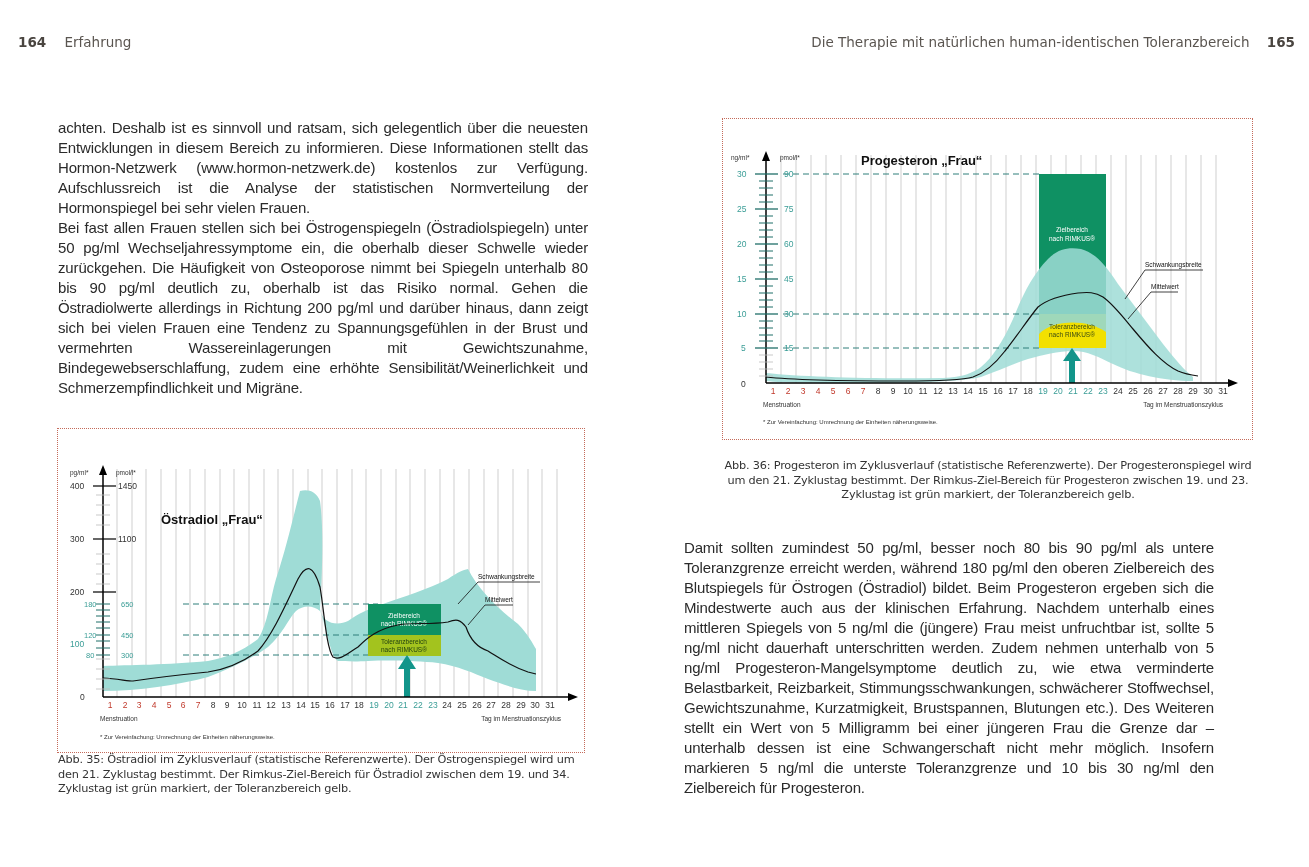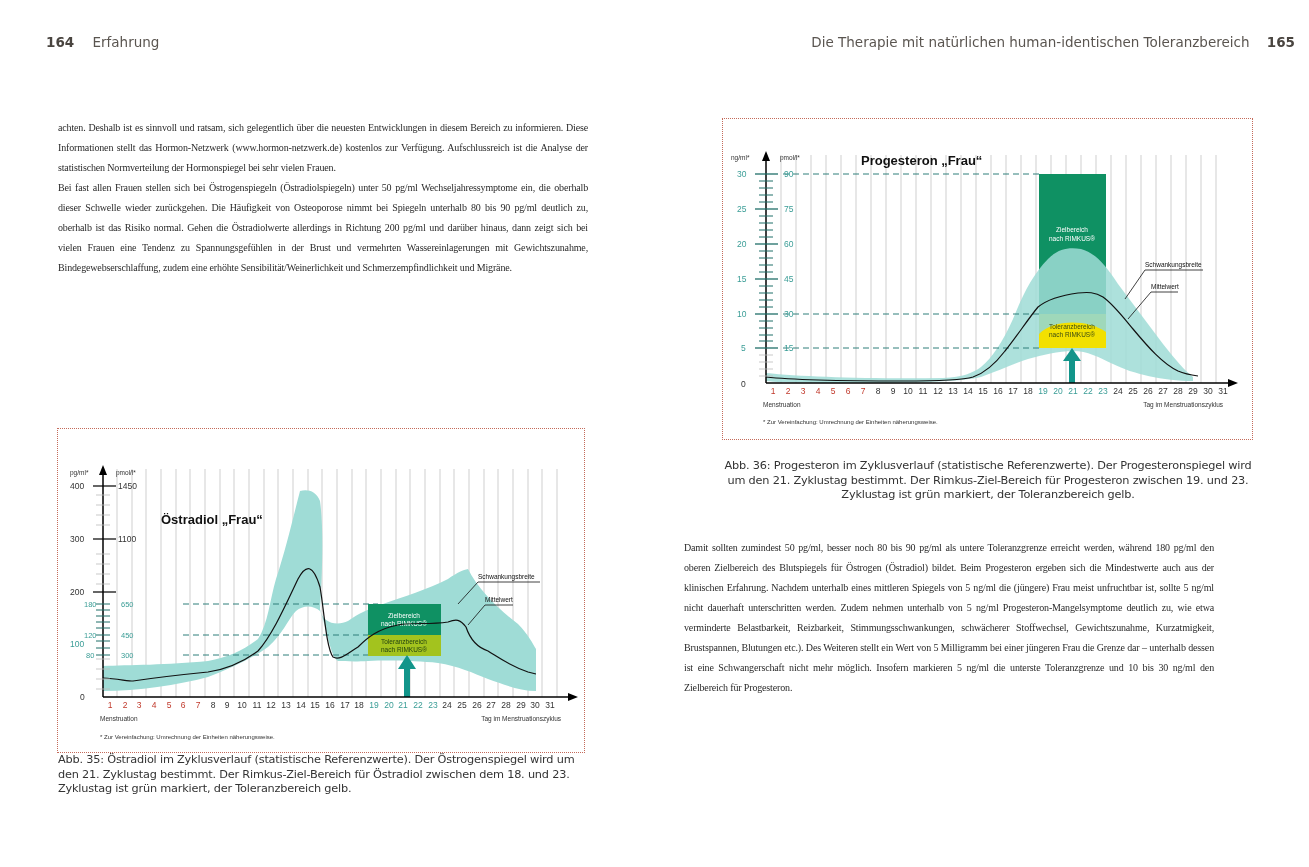--- a/index.html
+++ b/index.html
@@ -1,24 +1,24 @@
 <!DOCTYPE html>
 <html><head>
 <meta charset="utf-8">
 <style>
   * { box-sizing: border-box; margin: 0; padding: 0; }
   html, body { width: 1309px; height: 867px; background: #ffffff; overflow: hidden; }
   body { position: relative; font-family: "DejaVu Sans", sans-serif; color: #2b2b2b; }
   .header { position: absolute; top: 34px; font-size: 13.5px; color: #5a5550; font-family: "DejaVu Sans", sans-serif; }
-  .header .num { font-weight: bold; color: #4a4540; margin-left: 28px; }
+  .header .num { font-weight: bold; color: #4a4540; }
   .header-left { left: 18px; }
   .header-left .num { margin-right: 14px; }
   .header-right { right: 14px; }
   .header-right .num { margin-left: 13px; }
-  .para { position: absolute; font-size: 10px; line-height: 20px; text-align: justify; color: #2a2a2a; font-family: Liberation Serif, serif; letter-spacing: -0.15px; }
+  .para { position: absolute; font-size: 15px; line-height: 20px; text-align: justify; color: #2a2a2a; font-family: Liberation Sans, sans-serif; letter-spacing: -0.15px; }
   .para p { margin: 0; text-align: justify; text-align-last: left; }
   .left-text { left: 58px; top: 118px; width: 530px; }
   .right-text { left: 684px; top: 538px; width: 530px; }
   .caption { position: absolute; font-size: 11.3px; line-height: 14.5px; color: #333; font-family: "DejaVu Sans", sans-serif; letter-spacing: -0.2px; }
   .cap-left { left: 58px; top: 753px; width: 530px; }
   .cap-right { left: 723px; top: 459px; width: 530px; text-align: center; }
   .chart-box { position: absolute; border: 1.5px dotted #c46a5a; background: #fff; }
   .box-left { left: 57px; top: 428px; width: 528px; height: 325px; }
   .box-right { left: 722px; top: 118px; width: 531px; height: 322px; }
   .chart-box svg { position: absolute; left: 0; top: 0; }
@@ -194,21 +194,21 @@
 
     <text x="420" y="150" font-size="6.5" fill="#111">Schwankungsbreite</text>
     <line x1="420" y1="153" x2="482" y2="153" stroke="#111" stroke-width="0.8"></line>
     <line x1="420" y1="153" x2="400" y2="175" stroke="#111" stroke-width="0.8"></line>
     <text x="427" y="173" font-size="6.5" fill="#111">Mittelwert</text>
     <line x1="427" y1="176" x2="455" y2="176" stroke="#111" stroke-width="0.8"></line>
     <line x1="427" y1="176" x2="410" y2="196" stroke="#111" stroke-width="0.8"></line>
   </svg>
 </div>
 
-<div class="caption cap-left">Abb. 35: Östradiol im Zyklusverlauf (statistische Referenzwerte). Der Östrogenspiegel wird um den 21. Zyklustag bestimmt. Der Rimkus-Ziel-Bereich für Östradiol zwischen dem 18. und 23. Zyklustag ist grün markiert, der Toleranzbereich gelb.</div>
+<div class="caption cap-left">Abb. 35: Östradiol im Zyklusverlauf (statistische Referenzwerte). Der Östrogenspiegel wird um den 21. Zyklustag bestimmt. Der Rimkus-Ziel-Bereich für Östradiol zwischen dem 19. und 34. Zyklustag ist grün markiert, der Toleranzbereich gelb.</div>
 
 <div class="chart-box box-right">
   <svg width="531" height="322" viewBox="0 0 531 322">
     <g stroke="#cfcfcf" stroke-width="1">
       <line x1="58" y1="36" x2="58" y2="264"></line>
         <line x1="73" y1="36" x2="73" y2="264"></line>
         <line x1="88" y1="36" x2="88" y2="264"></line>
         <line x1="103" y1="36" x2="103" y2="264"></line>
         <line x1="118" y1="36" x2="118" y2="264"></line>
         <line x1="133" y1="36" x2="133" y2="264"></line>

